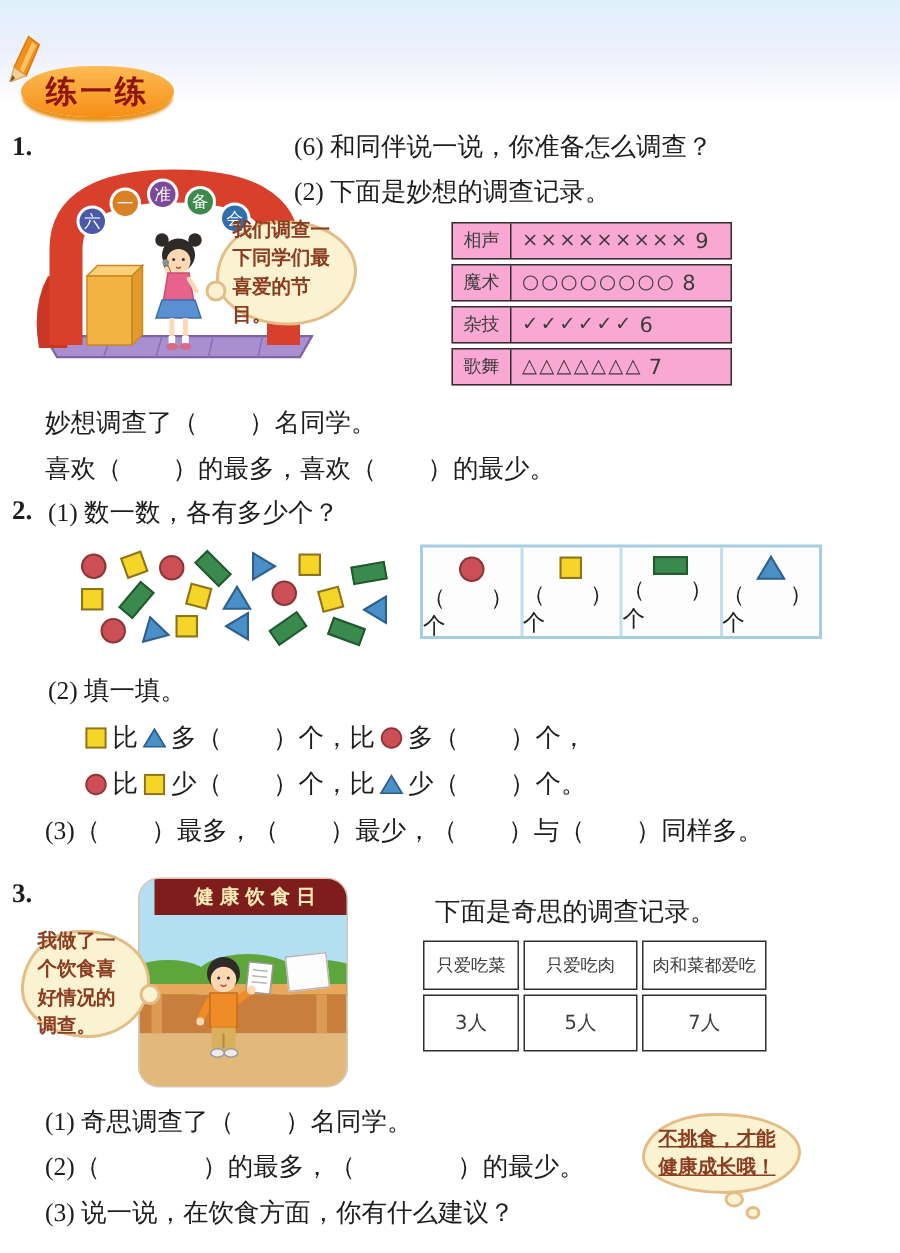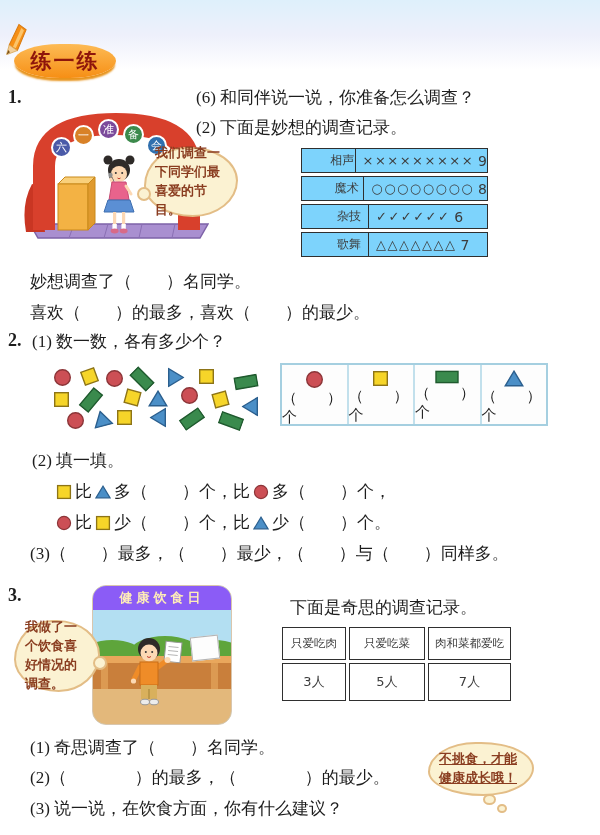--- a/index.html
+++ b/index.html
@@ -12,21 +12,21 @@
         background:linear-gradient(#fdbb55,#f68f15);border-radius:50%/55%;
         display:flex;align-items:center;justify-content:center;
         box-shadow:0 4px 2px -1px #e8941c;}
   .badge span{font-size:21px;font-weight:bold;color:#8e150b;letter-spacing:2px;}
   .pencil{position:absolute;left:2px;top:22px;transform:rotate(10deg);}
   
   .txt{position:absolute;font-size:17px;white-space:nowrap;line-height:1.25;}
   .pnum{position:absolute;font-size:18px;font-weight:bold;}
   
   .p1table{position:absolute;left:301px;top:148px;width:187px;display:flex;flex-direction:column;gap:3px;}
-  .p1row{display:flex;border:1.6px solid #2f2f2f;height:23px;background:#7dd3fc;padding-left:28px;}
+  .p1row{display:flex;border:1.6px solid #2f2f2f;height:23px;background:#f9a8d4;}
   .p1label{width:38px;border-right:1.6px solid #2f2f2f;display:flex;align-items:center;justify-content:center;
         font-family:"DejaVu Sans",sans-serif;font-size:12px;color:#3c3c3c;}
   .p1tally{flex:1;display:flex;align-items:center;padding-left:7px;
         font-family:"DejaVu Sans",sans-serif;font-size:13px;color:#3c3c3c;letter-spacing:1.5px;}
   .p1count{margin-left:4px;font-size:14px;letter-spacing:0;}
   
   .stage{position:absolute;left:24px;top:102px;width:185px;height:138px;}
   .bcirc{position:absolute;width:21px;height:21px;border-radius:50%;border:2px solid #fff;
         display:flex;align-items:center;justify-content:center;
         font-family:"DejaVu Sans",sans-serif;font-size:11px;color:#fff;box-sizing:border-box;}
@@ -59,21 +59,21 @@
   .ccell:last-child{border-right:none;}
   .ccell .clabel{font-size:15px;}
   .cicon{line-height:0;}
   
   .fill-line{display:flex;align-items:center;gap:3px;}
   .ishape{line-height:0;display:inline-flex;}
   .ishape svg{width:16px;height:16px;}
   
   .scene{position:absolute;left:92px;top:585px;width:138px;height:138px;border-radius:14px;
         overflow:hidden;border:1px solid #d9c6ad;background:#b3dff2;}
-  .scene-banner{position:absolute;left:0;top:0;width:100%;height:24px;background:#8b5cf6;
+  .scene-banner{position:absolute;left:10px;top:0;width:100%;height:24px;background:#7f1d1d;
         display:flex;align-items:center;justify-content:center;
         font-size:13px;font-weight:bold;color:#ffedb8;letter-spacing:4px;}
   .bush{position:absolute;border-radius:50%;background:#5ea53b;}
   .rail{position:absolute;left:0;top:70px;width:100%;height:7px;background:#e9a75c;}
   .wall{position:absolute;left:0;top:77px;width:100%;height:26px;background:#c97f3b;}
   .post{position:absolute;top:77px;width:7px;height:26px;background:#dc9a52;}
   .ground{position:absolute;left:0;top:103px;width:100%;height:35px;background:#e3b87b;}
   .ballot-box{position:absolute;left:98px;top:50px;width:26px;height:22px;background:#fdfdfd;
         border:1px solid #b5b5b5;transform:rotate(-6deg);}
   .boy-svg{position:absolute;left:28px;top:50px;}
@@ -371,22 +371,22 @@
       <ellipse cx="24" cy="66" rx="4.5" ry="2.8" fill="#ececec" stroke="#9a9a9a" stroke-width="1"></ellipse>
       <ellipse cx="33" cy="66" rx="4.5" ry="2.8" fill="#ececec" stroke="#9a9a9a" stroke-width="1"></ellipse>
     </svg>
   </div>
 
   <div class="bubble tail-right" style="left:14px;top:620px;width:86px;height:72px;">我做了一个饮食喜好情况的调查。</div>
 
   <div class="txt" style="left:290px;top:597px;">下面是奇思的调查记录。</div>
 
   <div class="p3table">
+    <div class="p3cell p3head">只爱吃菜</div>
     <div class="p3cell p3head">只爱吃肉</div>
-    <div class="p3cell p3head">只爱吃菜</div>
     <div class="p3cell p3head">肉和菜都爱吃</div>
     <div class="p3cell p3val">3人</div>
     <div class="p3cell p3val">5人</div>
     <div class="p3cell p3val">7人</div>
   </div>
 
   <div class="txt" style="left:30px;top:737px;">(1) 奇思调查了（　　）名同学。</div>
   <div class="txt" style="left:30px;top:767px;">(2)（　　　　）的最多，（　　　　）的最少。</div>
   <div class="txt" style="left:30px;top:798px;">(3) 说一说，在饮食方面，你有什么建议？</div>
 

